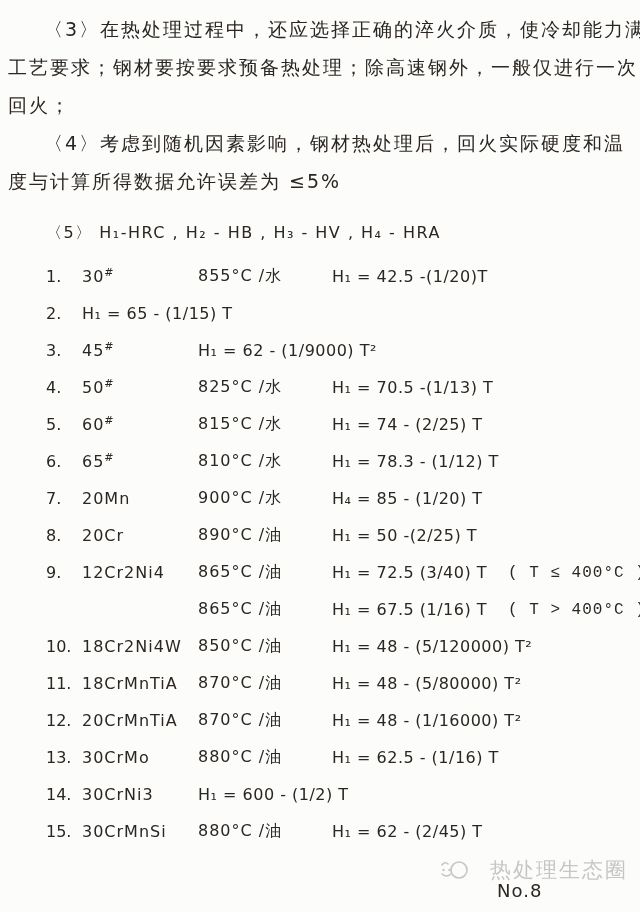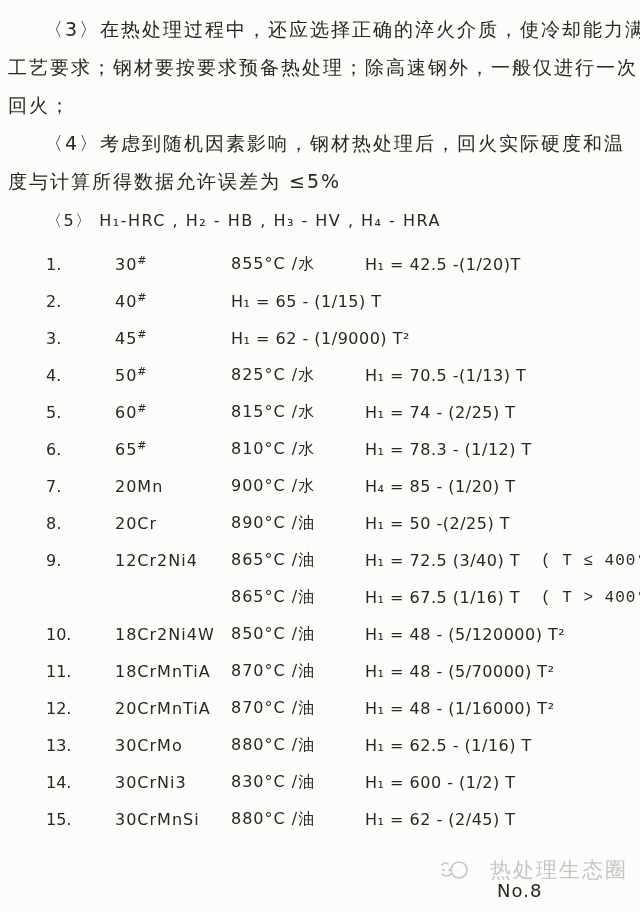--- a/index.html
+++ b/index.html
@@ -13,37 +13,37 @@
     width:640px;height:912px;
     background:#fcfcfa;
     color:#2b2621;
     overflow:hidden;
   }
   .content{padding:10px 8px 0 8px;}
   .para{font-size:19px;line-height:38px;letter-spacing:2px;}
   .pline{white-space:nowrap;}
   .pline.indent{padding-left:36px;}
   .legend{
-    margin-top:6px;
+    margin-top:18px;
     padding-left:38px;
     font-size:16px;
     letter-spacing:1.5px;
     line-height:30px;
     white-space:nowrap;
   }
   .rows{margin-top:10px;}
   .row{
     display:flex;
     align-items:center;
     height:37px;
     font-size:16px;
     white-space:nowrap;
   }
   .c-num{width:36px;margin-left:38px;flex:none;}
-  .c-steel{width:116px;flex:none;letter-spacing:1px;margin-left:33px;}
+  .c-steel{width:116px;flex:none;letter-spacing:1px;}
   .c-steel sup{font-size:11px;}
   .c-temp{width:134px;flex:none;letter-spacing:1px;}
   .c-formula{width:176px;flex:none;letter-spacing:0.5px;}
   .c-cond{flex:none;letter-spacing:1px;font-family:Liberation Mono, monospace;}
   .watermark{
     position:absolute;
     top:856px;right:12px;
     display:flex;align-items:center;gap:21px;
     color:#c6c6c4;
     font-size:21px;
@@ -79,21 +79,20 @@
 
     <div class="rows">
         <div class="row">
           <span class="c-num">1.</span>
           <span class="c-steel">30<sup>#</sup></span>
           <span class="c-temp">855°C /水</span>
           <span class="c-formula">H₁ = 42.5 -(1/20)T</span>
         </div>
         <div class="row">
           <span class="c-num">2.</span>
-          <span class="c-steel">40<sup>#</sup></span>
           <span class="c-formula">H₁ = 65 - (1/15) T</span>
         </div>
         <div class="row">
           <span class="c-num">3.</span>
           <span class="c-steel">45<sup>#</sup></span>
           <span class="c-formula">H₁ = 62 - (1/9000) T²</span>
         </div>
         <div class="row">
           <span class="c-num">4.</span>
           <span class="c-steel">50<sup>#</sup></span>
@@ -141,38 +140,37 @@
         <div class="row">
           <span class="c-num">10.</span>
           <span class="c-steel">18Cr2Ni4W</span>
           <span class="c-temp">850°C /油</span>
           <span class="c-formula">H₁ = 48 - (5/120000) T²</span>
         </div>
         <div class="row">
           <span class="c-num">11.</span>
           <span class="c-steel">18CrMnTiA</span>
           <span class="c-temp">870°C /油</span>
-          <span class="c-formula">H₁ = 48 - (5/70000) T²</span>
+          <span class="c-formula">H₁ = 48 - (5/80000) T²</span>
         </div>
         <div class="row">
           <span class="c-num">12.</span>
           <span class="c-steel">20CrMnTiA</span>
           <span class="c-temp">870°C /油</span>
           <span class="c-formula">H₁ = 48 - (1/16000) T²</span>
         </div>
         <div class="row">
           <span class="c-num">13.</span>
           <span class="c-steel">30CrMo</span>
           <span class="c-temp">880°C /油</span>
           <span class="c-formula">H₁ = 62.5 - (1/16) T</span>
         </div>
         <div class="row">
           <span class="c-num">14.</span>
           <span class="c-steel">30CrNi3</span>
-          <span class="c-temp">830°C /油</span>
           <span class="c-formula">H₁ = 600 - (1/2) T</span>
         </div>
         <div class="row">
           <span class="c-num">15.</span>
           <span class="c-steel">30CrMnSi</span>
           <span class="c-temp">880°C /油</span>
           <span class="c-formula">H₁ = 62 - (2/45) T</span>
         </div>
       </div>
   </div>

